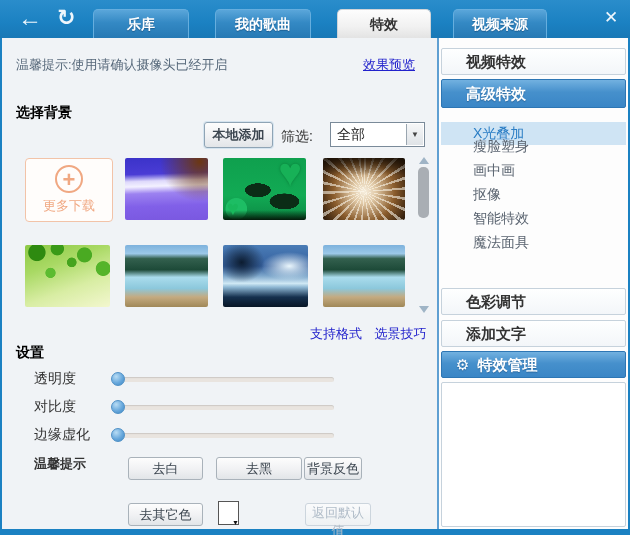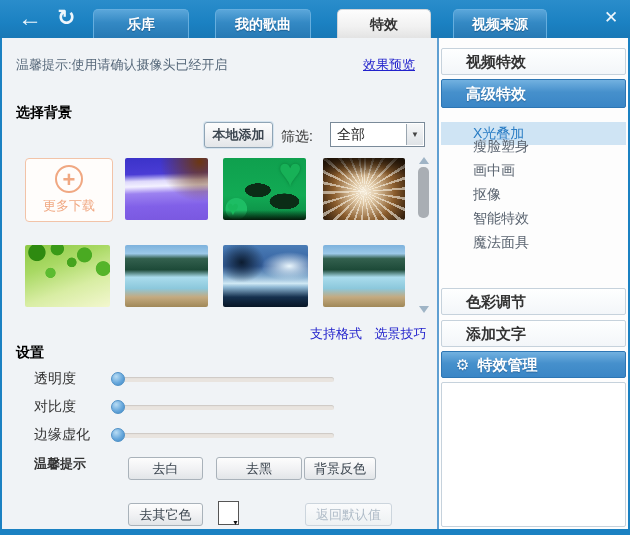--- a/index.html
+++ b/index.html
@@ -127,23 +127,23 @@
   .slider-label { position:absolute; left:34px; top:1px; font-size:14px; color:#333; }
   .slider-track { position:absolute; left:116px; top:8px; width:218px; height:5px;
     background:#e9e4df; border-radius:3px; box-shadow:inset 0 1px 1px rgba(0,0,0,.12); cursor:pointer; }
   .slider-knob { position:absolute; left:110px; top:2px; width:14px; height:14px; border-radius:50%;
     background:radial-gradient(circle at 35% 30%, #b8dcf4 0%, #68a8dc 55%, #3e88c4 100%);
     border:1px solid #4e90c6; cursor:grab; }
 
   .bgc-label { position:absolute; left:34px; top:455px; font-size:13px; font-weight:bold; color:#333; }
   .b-white { left:128px; top:457px; width:75px; }
   .b-black { left:216px; top:457px; width:86px; }
-  .b-invert { left:304px; top:457px; width:72px; }
+  .b-invert { left:304px; top:457px; width:58px; }
   .b-other { left:128px; top:503px; width:75px; }
-  .b-reset { left:305px; top:503px; width:87px; color:#b0bcc8; border-color:#ccd5dd;
+  .b-reset { left:305px; top:503px; width:66px; color:#b0bcc8; border-color:#ccd5dd;
     background:linear-gradient(180deg,#fafbfc,#eef1f3); cursor:default; }
   .swatch { position:absolute; left:218px; top:501px; width:21px; height:24px;
     background:#fff; border:1px solid #555; cursor:pointer; }
   .swatch-arrow { position:absolute; right:-1px; bottom:-2px; font-size:7px; color:#111; }
 
   
   .side-box { position:absolute; left:441px; width:185px; height:27px;
     border:1px solid #c6d2dc; border-radius:2px;
     background:linear-gradient(180deg,#feffff 0%, #f3f6f9 100%);
     font-size:15px; font-weight:bold; color:#333; line-height:25px;

